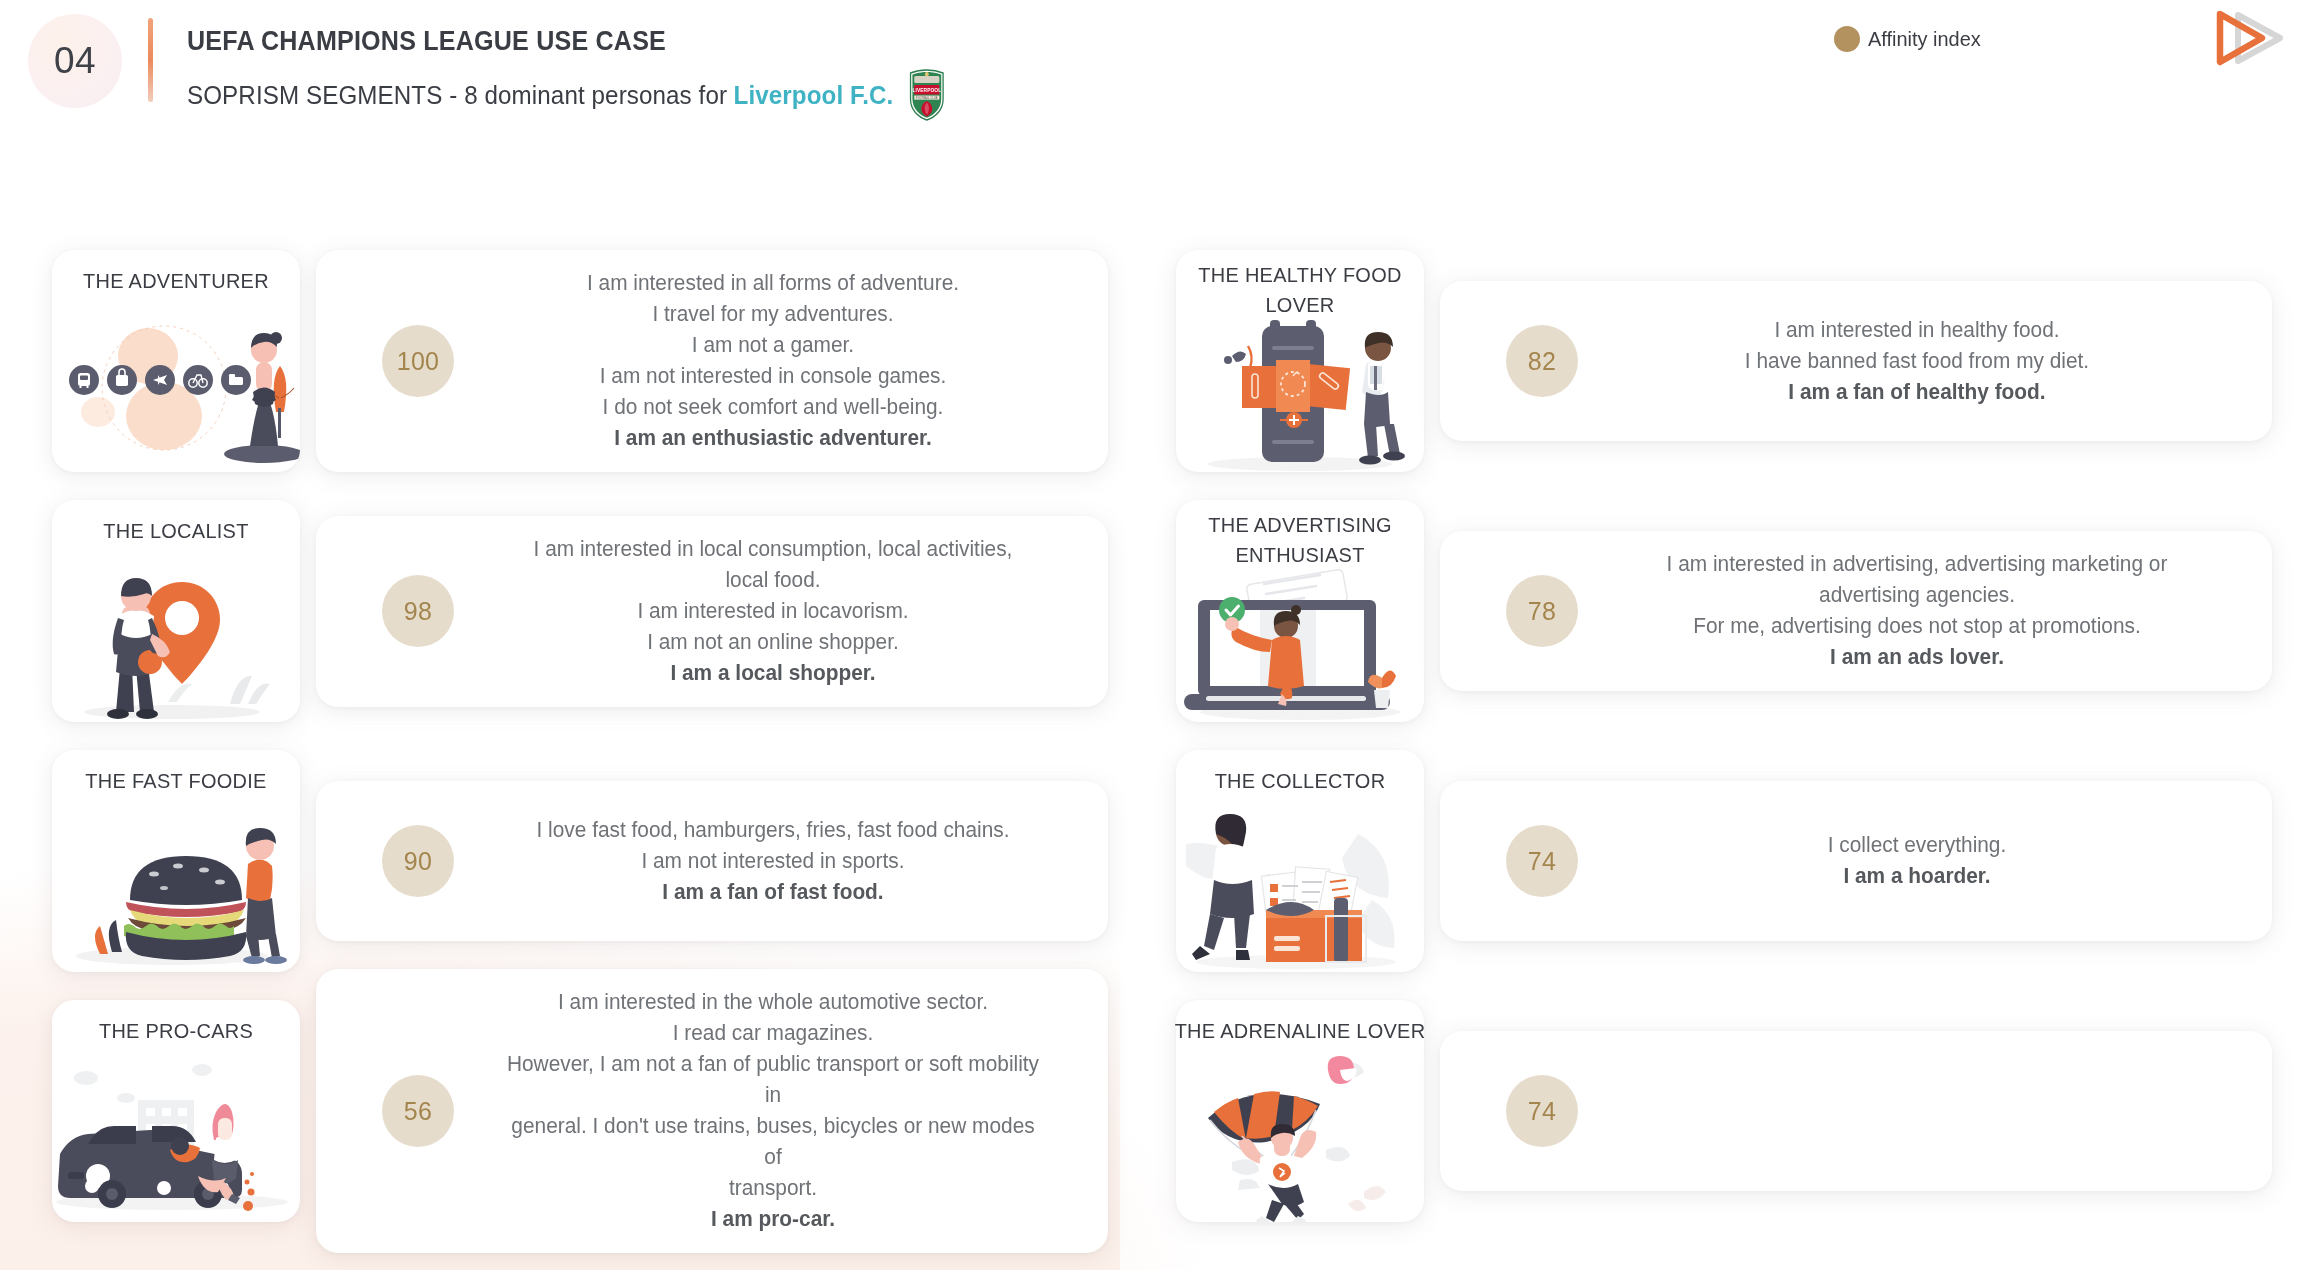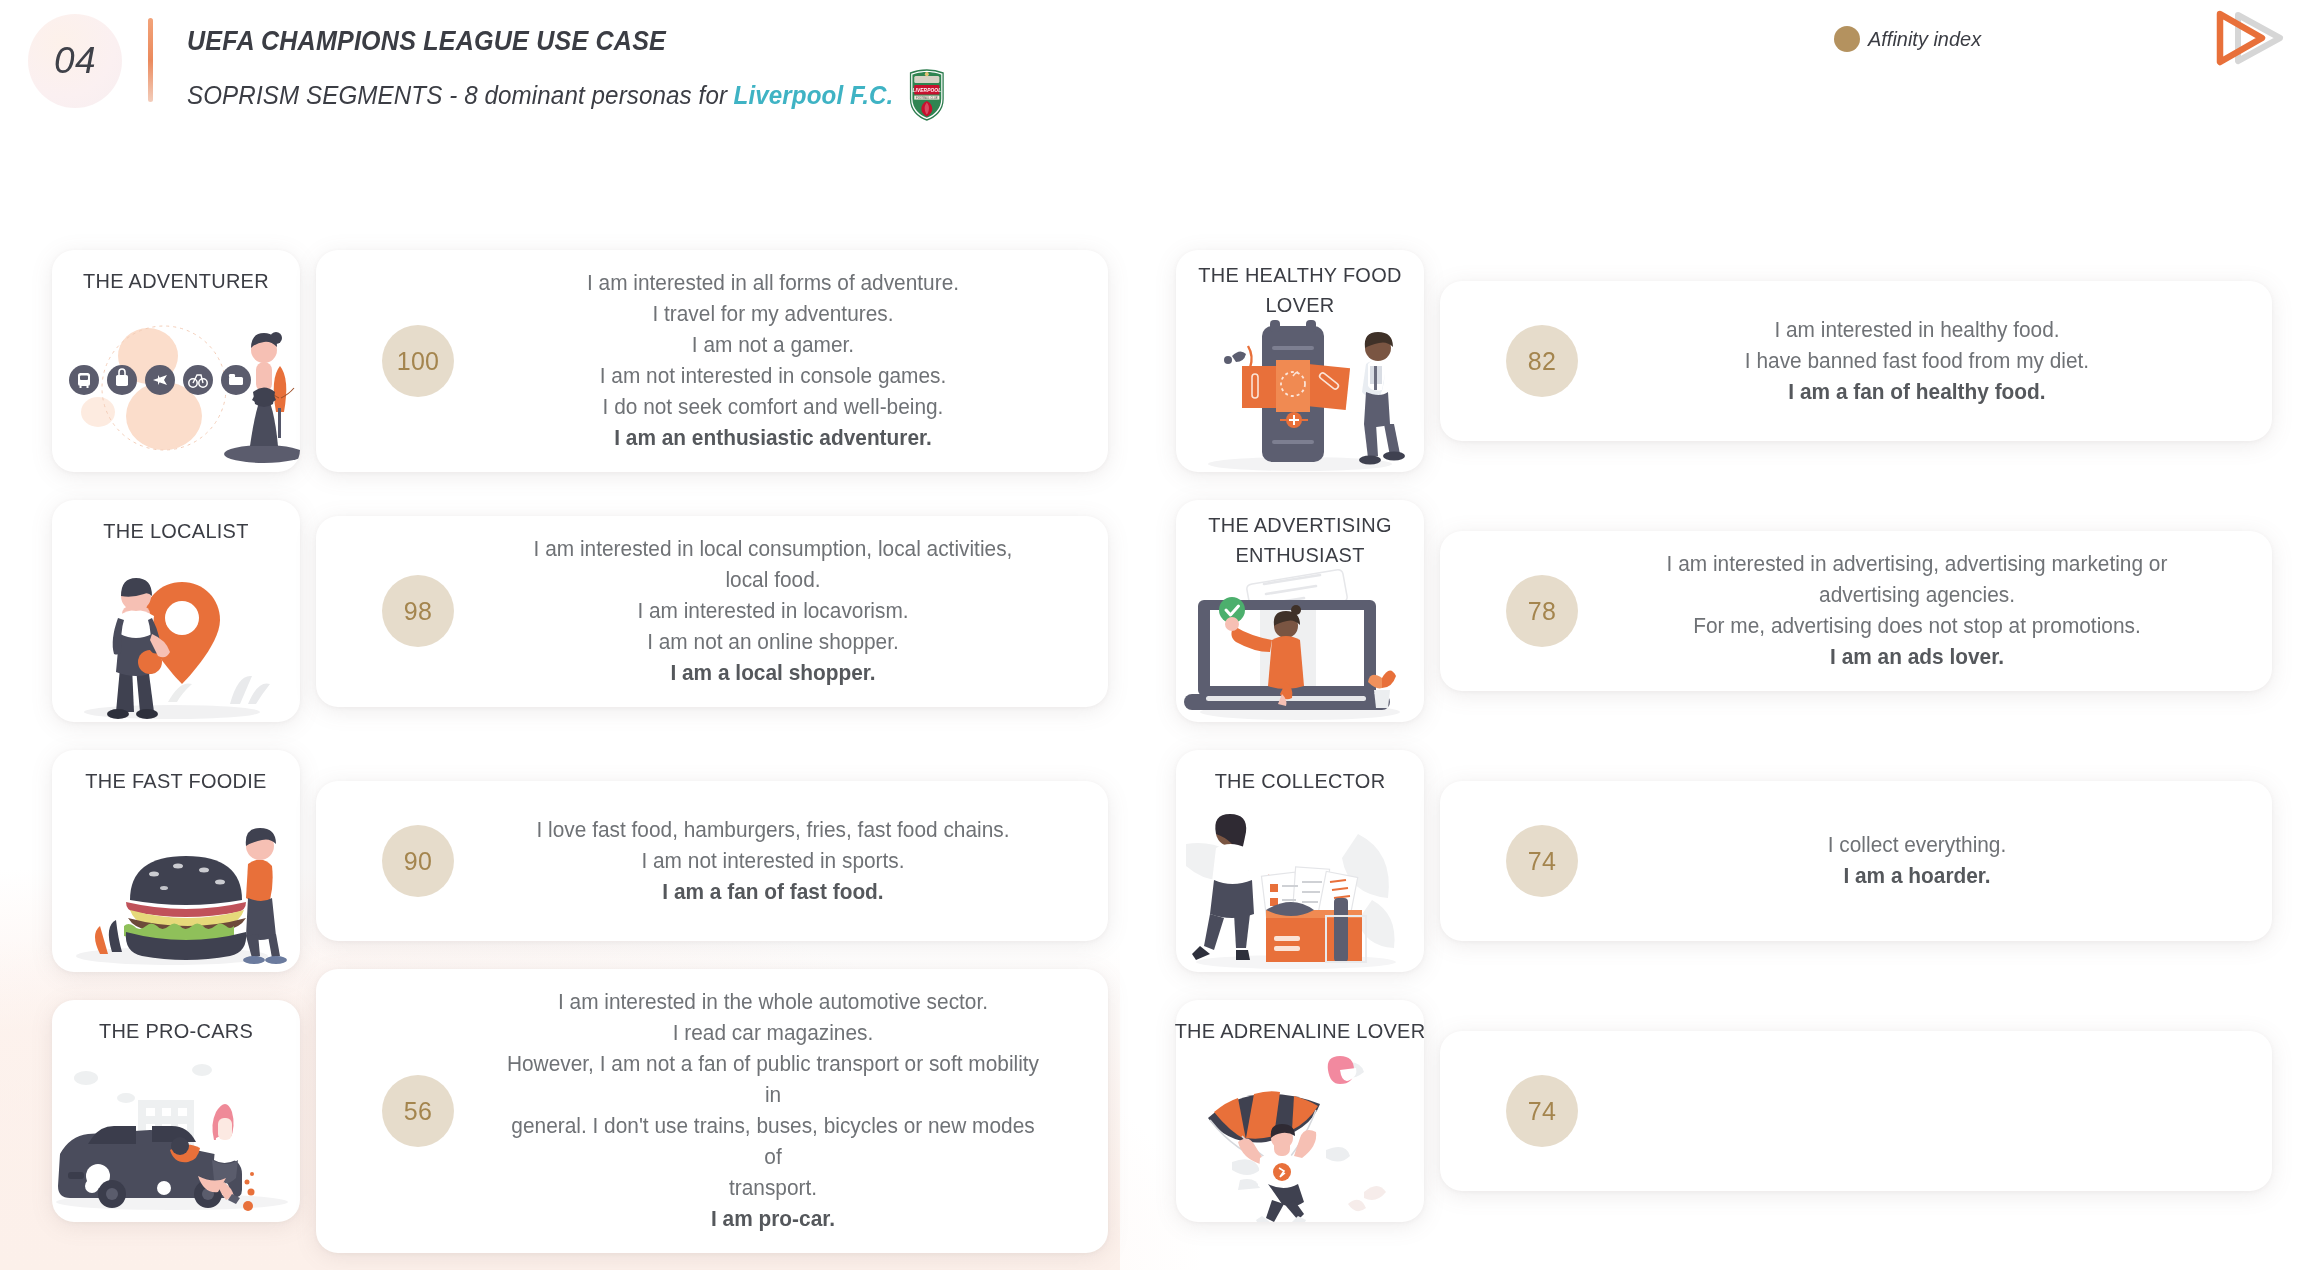--- a/index.html
+++ b/index.html
@@ -34,21 +34,21 @@
     position: absolute;
     left: 0;
     bottom: 0;
     width: 1120px;
     height: 330px;
     background: linear-gradient(to top, #fcf0ea 0%, rgba(252,240,234,0.55) 55%, rgba(252,240,234,0) 100%);
     pointer-events: none;
   }
 
   
-  .header { position: absolute; left: 0; top: 0; width: 2312px; height: 150px; font-style: italic; }
+  .header { position: absolute; left: 0; top: 0; width: 2312px; height: 150px; }
 
   .num-badge {
     position: absolute;
     left: 28px; top: 14px;
     width: 94px; height: 94px;
     border-radius: 50%;
     background: radial-gradient(circle at 35% 30%, #fdf1ea 0%, #fbf0f1 60%, #f7eef0 100%);
     display: flex; align-items: center; justify-content: center;
   }
   .num-badge span {

